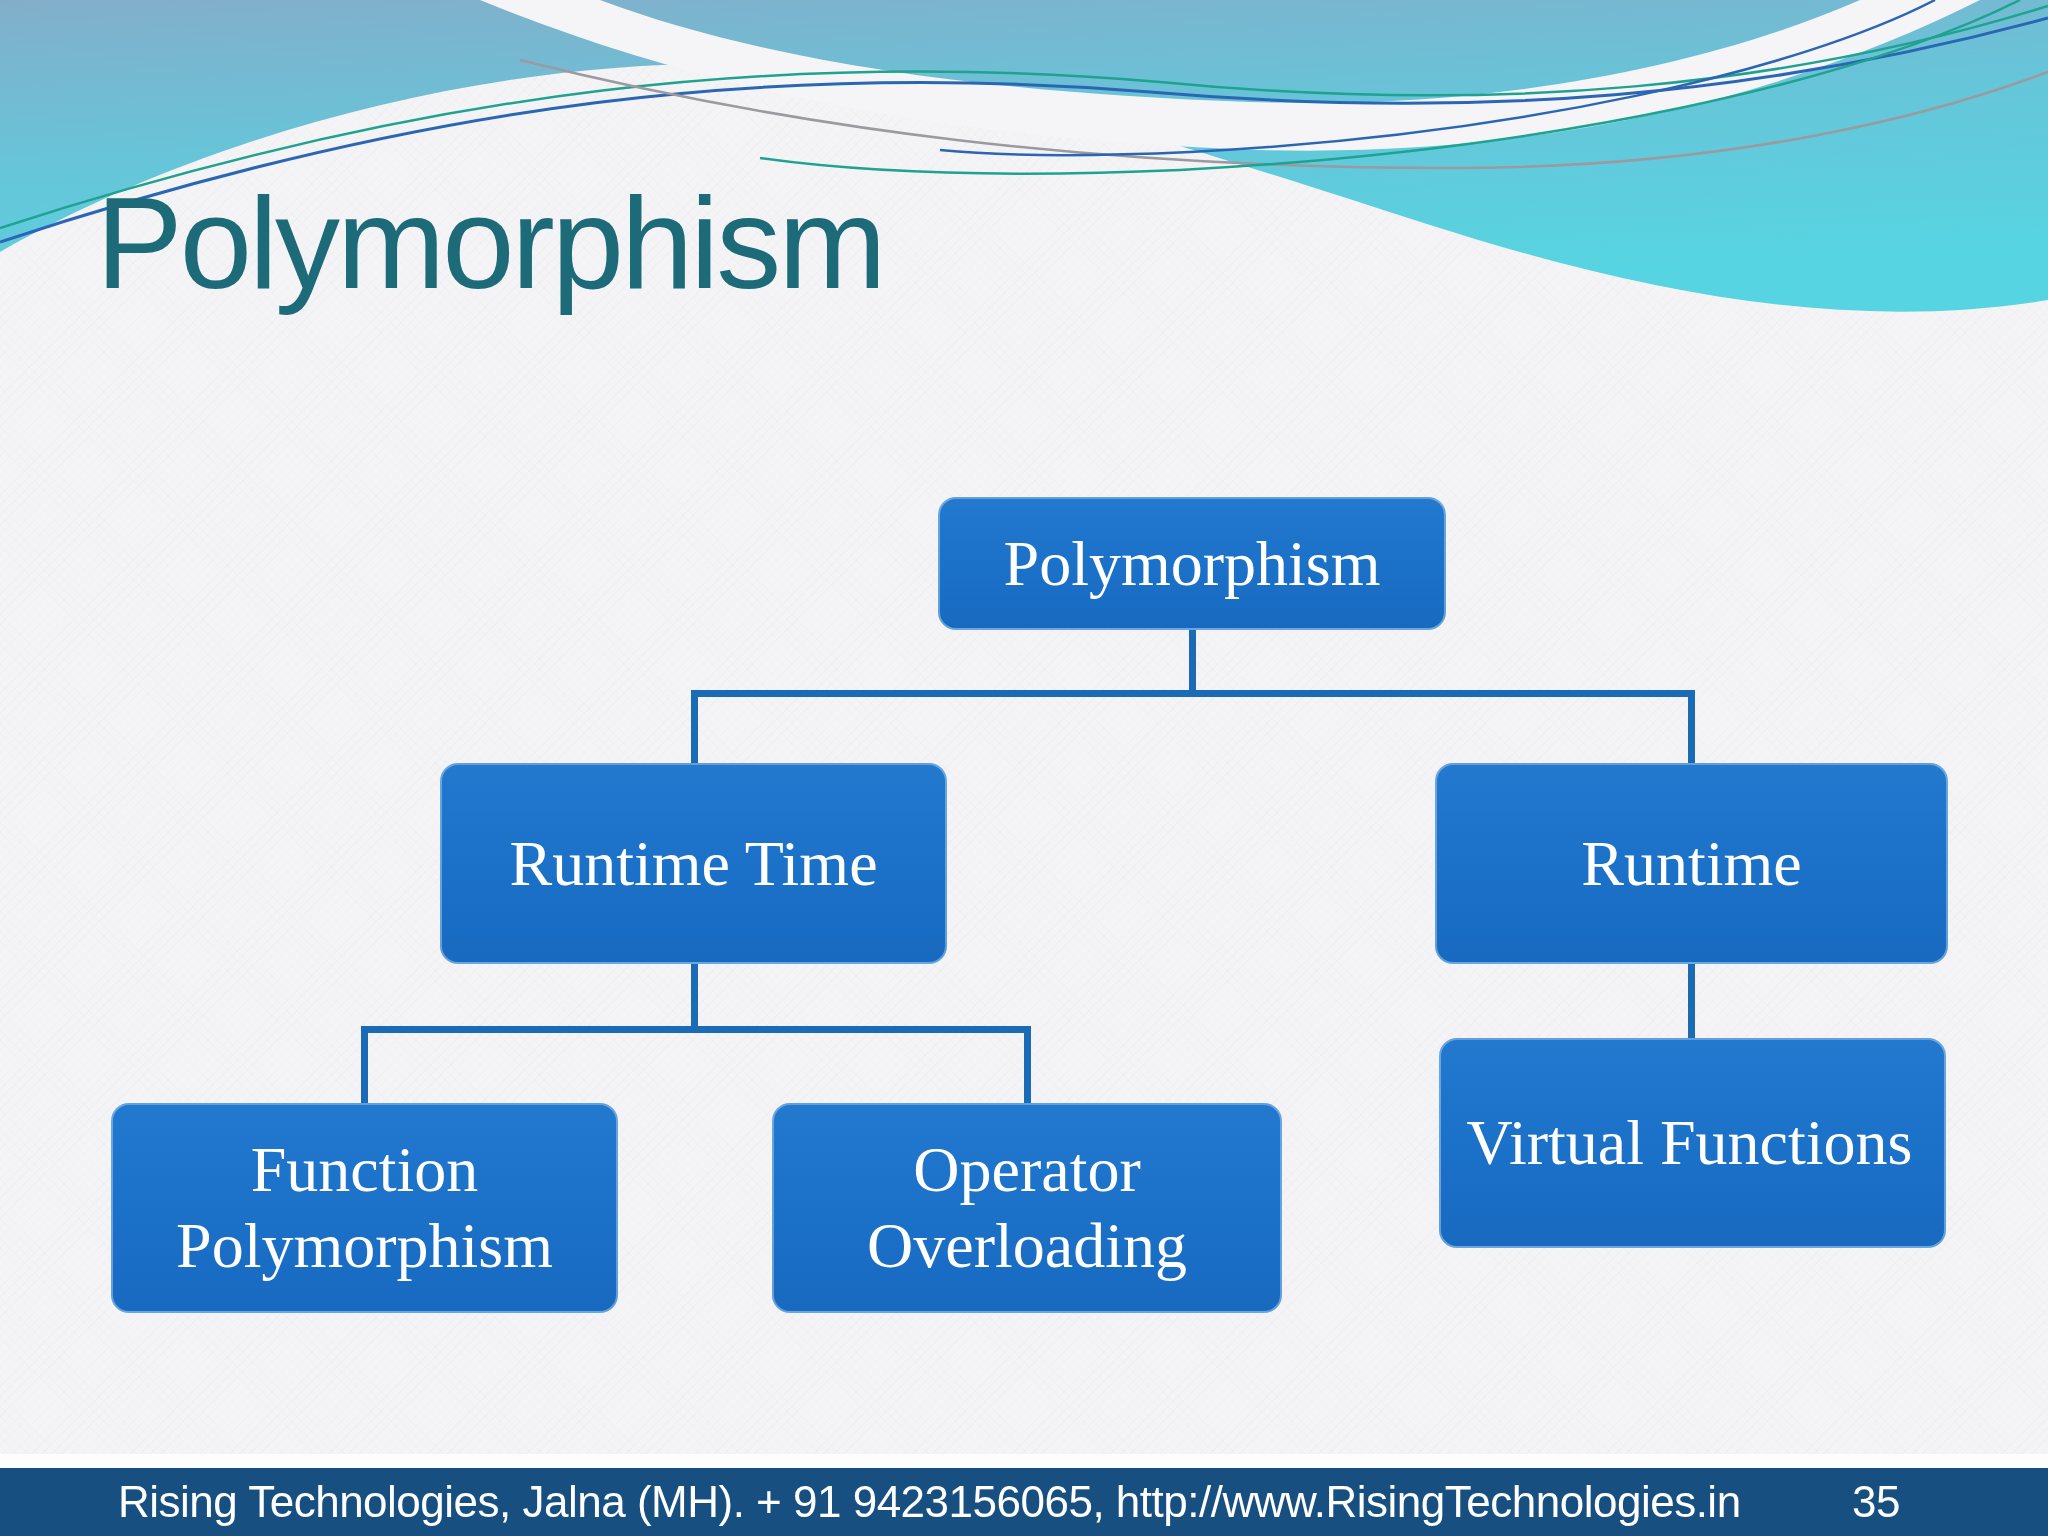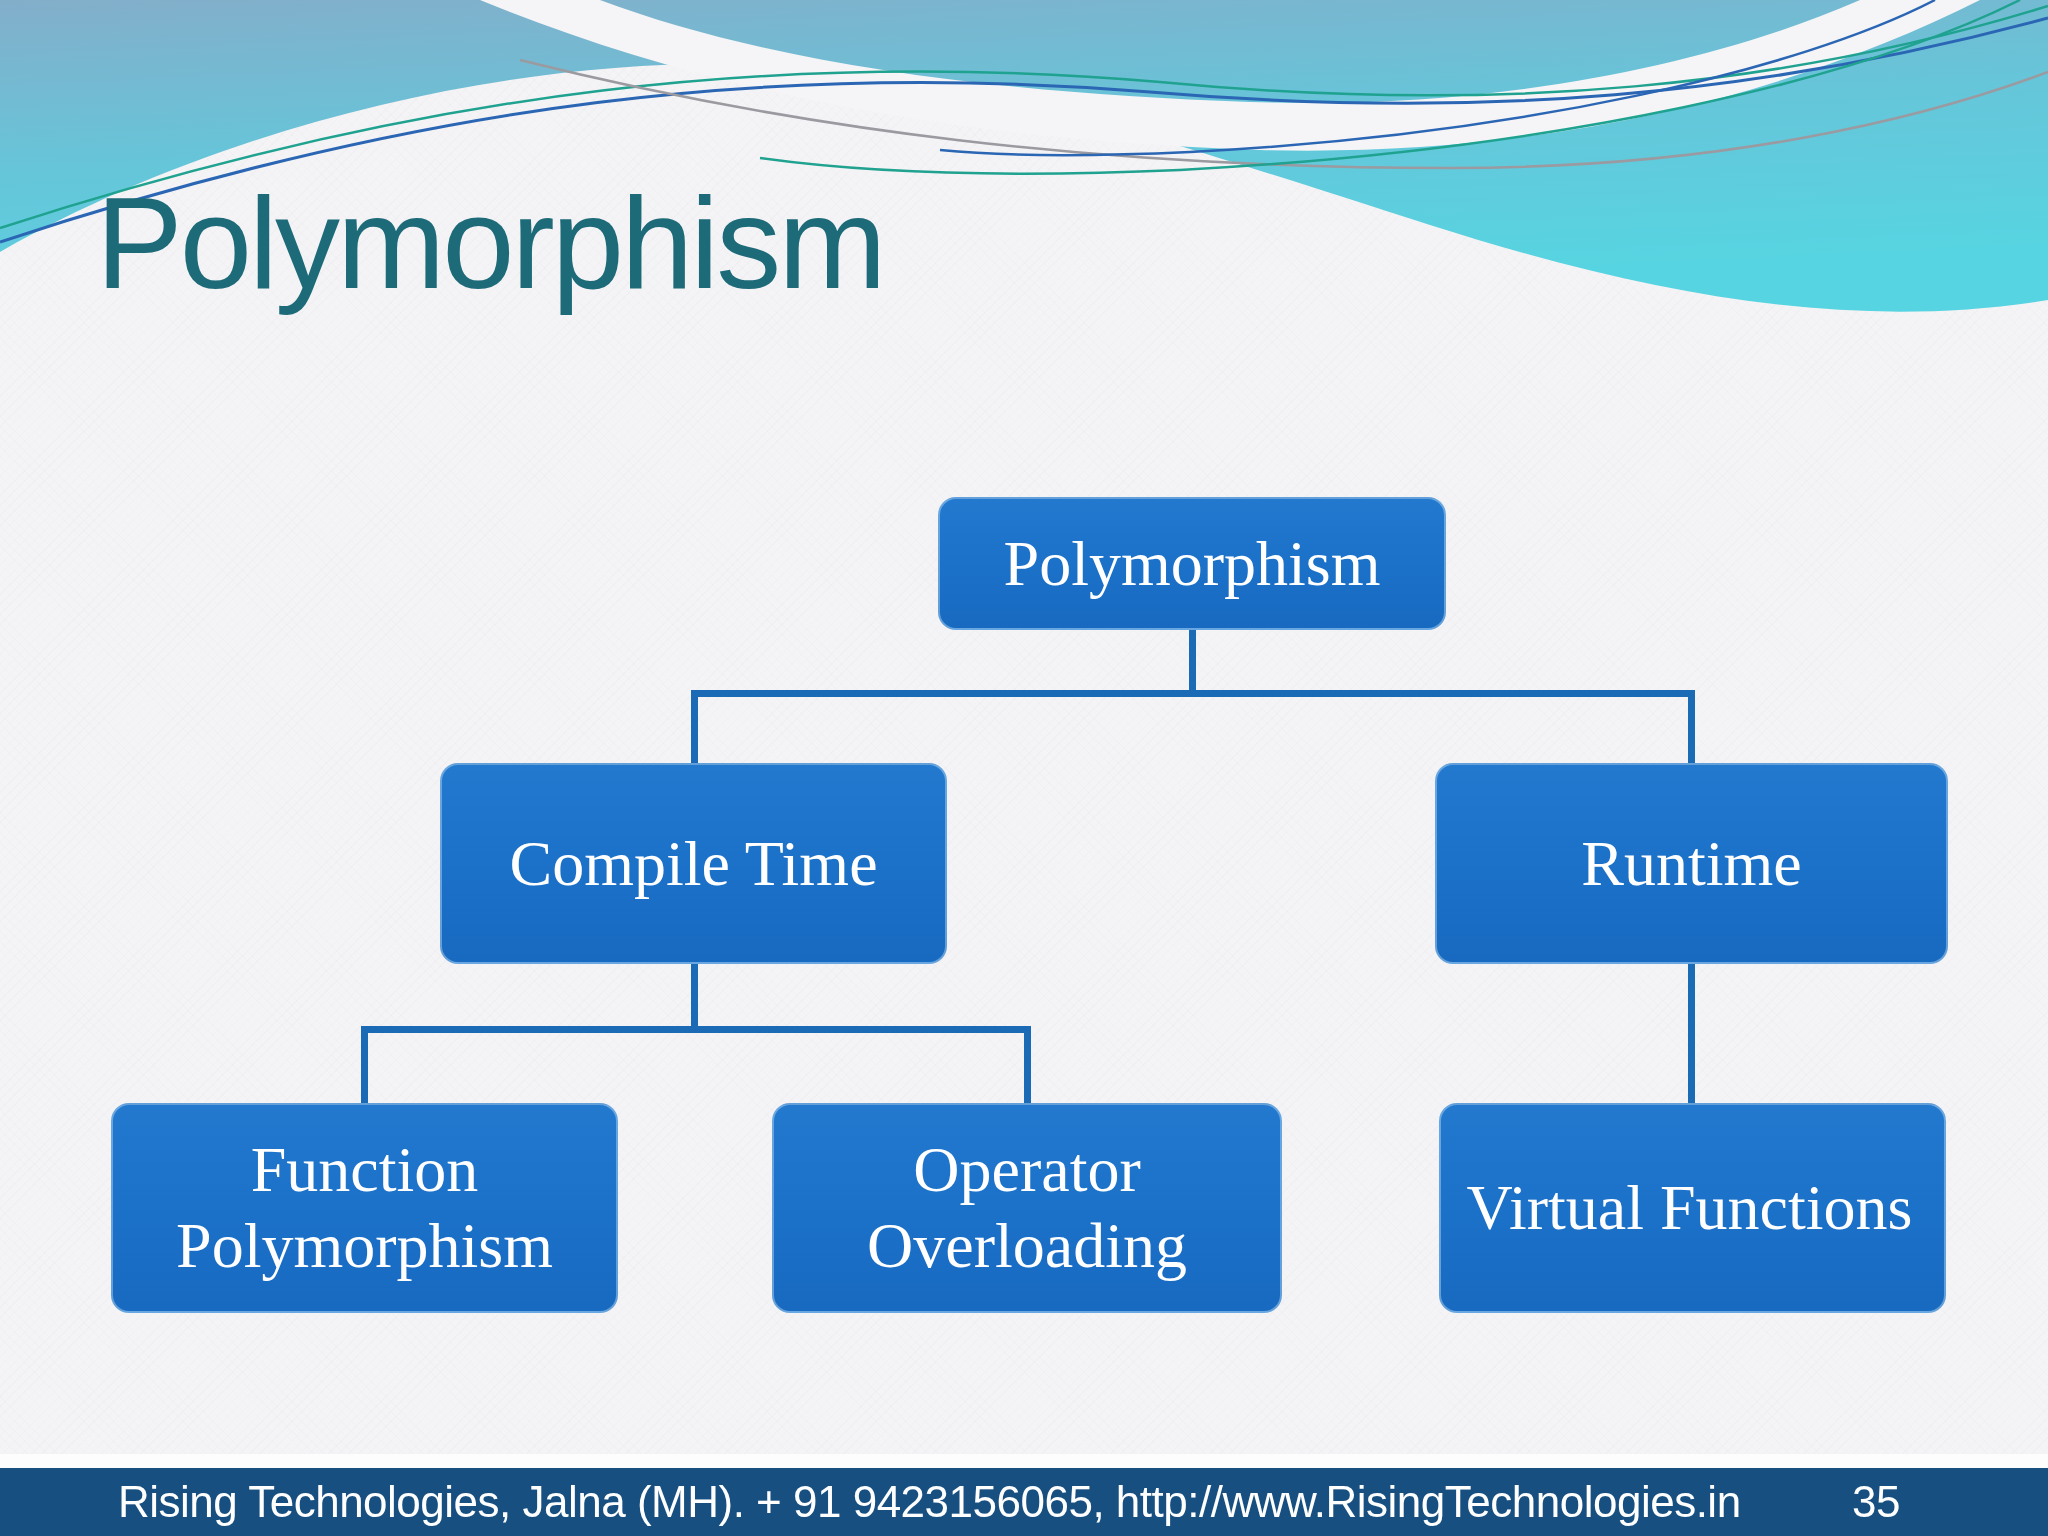--- a/index.html
+++ b/index.html
@@ -35,21 +35,21 @@
     color:var(--box-text,#FFFFFF);
     font-family:"Liberation Serif","DejaVu Serif",serif;
     font-size:64px;line-height:1.18;
     padding:0 20px;
   }
   .node-root   {left:938px;  top:497px;  width:508px; height:133px;}
   .node-l2a    {left:440px;  top:763px;  width:507px; height:201px;}
   .node-l2b    {left:1435px; top:763px;  width:513px; height:201px;}
   .node-l3a    {left:111px;  top:1103px; width:507px; height:210px;}
   .node-l3b    {left:772px;  top:1103px; width:510px; height:210px;align-items:center;}
-  .node-l3c    {left:1439px; top:1103px; width:507px; height:210px;padding-left:14px;}
+  .node-l3c    {left:1439px; top:1038px; width:507px; height:210px;padding-left:14px;}
   .conn{position:absolute;background:var(--connector,#1A6AB5);}
   
   .footer-gap{position:absolute;left:0;bottom:68px;width:2048px;height:14px;background:#FDFDFD;}
   .footer{
     position:absolute;left:0;bottom:0;width:2048px;height:68px;
     background:var(--footer-bg,#164F80);
     color:var(--footer-text,#FFFFFF);
     display:flex;align-items:center;
     font-size:44px;letter-spacing:-0.5px;
   }
@@ -94,21 +94,21 @@
     <div class="conn" style="left:691px;top:960px;width:7px;height:72px;"></div>
     <div class="conn" style="left:361px;top:1026px;width:670px;height:7px;"></div>
     <div class="conn" style="left:361px;top:1026px;width:7px;height:80px;"></div>
     <div class="conn" style="left:1024px;top:1026px;width:7px;height:80px;"></div>
     <div class="conn" style="left:1688px;top:960px;width:7px;height:147px;"></div>
 
     <div class="node node-root">
       <span>Polymorphism</span>
     </div>
     <div class="node node-l2a">
-      <span>Compile Time</span>
+      <span>Runtime Time</span>
     </div>
     <div class="node node-l2b">
       <span>Runtime</span>
     </div>
     <div class="node node-l3a">
       <span>Function Polymorphism</span>
     </div>
     <div class="node node-l3b">
       <span>Operator Overloading</span>
     </div>

